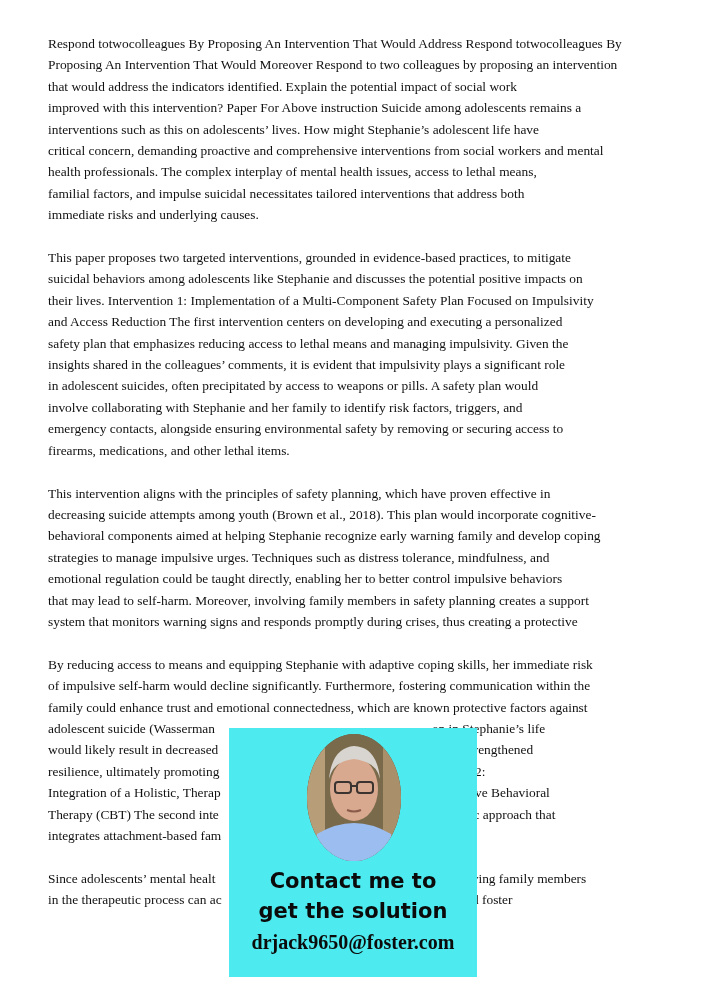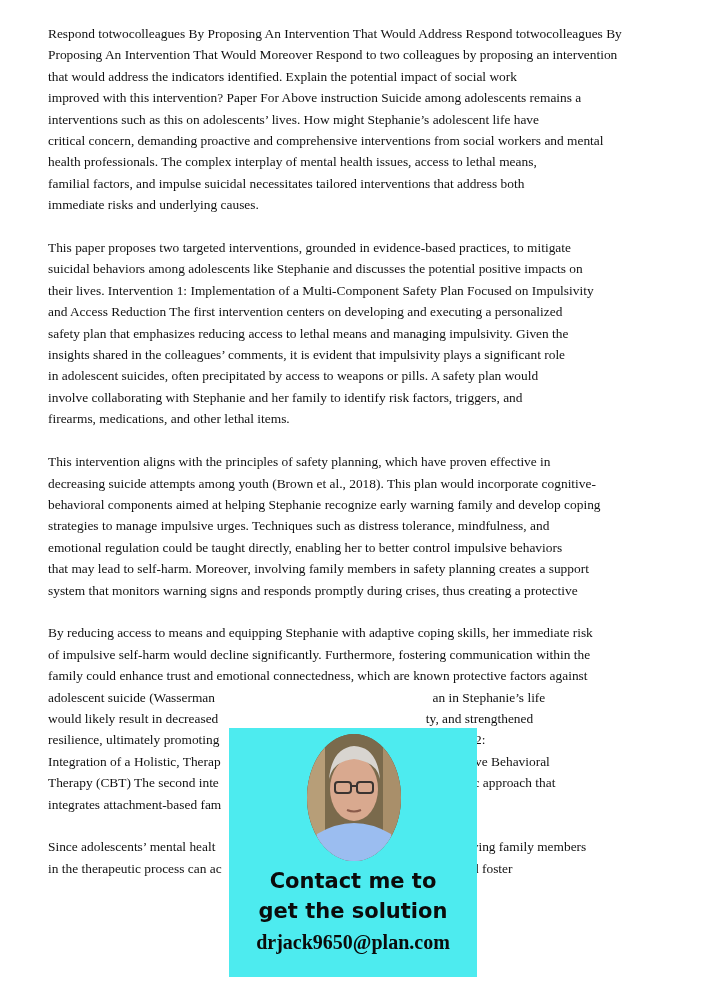--- a/index.html
+++ b/index.html
@@ -1,18 +1,18 @@
 <!DOCTYPE html>
 <html><head>
 <meta charset="utf-8">
 <style>
   html, body { margin: 0; padding: 0; background: #ffffff; }
   body { width: 708px; height: 1000px; position: relative; overflow: hidden; }
   .page {
-    position: absolute; left: 48px; top: 23px; width: 625px;
+    position: absolute; left: 48px; top: 33px; width: 625px;
     font-family: "Liberation Serif", serif; font-size: 13.4px; line-height: 21.4px;
     color: #111111;
   }
   .para { margin: 0 0 21.4px 0; }
   .line { display: block; white-space: nowrap; }
   .overlay {
     position: absolute; left: 229px; top: 728px; width: 248px; height: 249px;
     background: #4debef;
   }
   .portrait {
@@ -48,20 +48,21 @@
   </p>
   <p class="para">
     <span class="line">This paper proposes two targeted interventions, grounded in evidence-based practices, to mitigate</span>
     <span class="line">suicidal behaviors among adolescents like Stephanie and discusses the potential positive impacts on</span>
     <span class="line">their lives. Intervention 1: Implementation of a Multi-Component Safety Plan Focused on Impulsivity</span>
     <span class="line">and Access Reduction The first intervention centers on developing and executing a personalized</span>
     <span class="line">safety plan that emphasizes reducing access to lethal means and managing impulsivity. Given the</span>
     <span class="line">insights shared in the colleagues’ comments, it is evident that impulsivity plays a significant role</span>
     <span class="line">in adolescent suicides, often precipitated by access to weapons or pills. A safety plan would</span>
     <span class="line">involve collaborating with Stephanie and her family to identify risk factors, triggers, and</span>
+    <span class="line">emergency contacts, alongside ensuring environmental safety by removing or securing access to</span>
     <span class="line">firearms, medications, and other lethal items.</span>
   </p>
   <p class="para">
     <span class="line">This intervention aligns with the principles of safety planning, which have proven effective in</span>
     <span class="line">decreasing suicide attempts among youth (Brown et al., 2018). This plan would incorporate cognitive-</span>
     <span class="line">behavioral components aimed at helping Stephanie recognize early warning family and develop coping</span>
     <span class="line">strategies to manage impulsive urges. Techniques such as distress tolerance, mindfulness, and</span>
     <span class="line">emotional regulation could be taught directly, enabling her to better control impulsive behaviors</span>
     <span class="line">that may lead to self-harm. Moreover, involving family members in safety planning creates a support</span>
     <span class="line">system that monitors warning signs and responds promptly during crises, thus creating a protective</span>
@@ -94,14 +95,14 @@
       <ellipse cx="47" cy="55" rx="24" ry="32" fill="#d9a98f"></ellipse>
       <path d="M22 45 Q25 14 47 12 Q70 13 73 45 Q70 28 47 25 Q26 27 22 45 Z" fill="#d8d5d0"></path>
       <rect x="28" y="48" width="16" height="11" rx="3" fill="none" stroke="#3a3330" stroke-width="2"></rect>
       <rect x="50" y="48" width="16" height="11" rx="3" fill="none" stroke="#3a3330" stroke-width="2"></rect>
       <line x1="44" y1="52" x2="50" y2="52" stroke="#3a3330" stroke-width="2"></line>
       <path d="M40 76 Q47 79 54 76" stroke="#8a5a4a" stroke-width="2" fill="none"></path>
     </svg>
   </div>
   <div class="cta cta2">get the solution</div>
   <div class="cta cta1">Contact me to</div>
-  <div class="email">drjack9650@plan.com</div>
+  <div class="email">drjack9650@foster.com</div>
 </div>
 
 </body></html>

